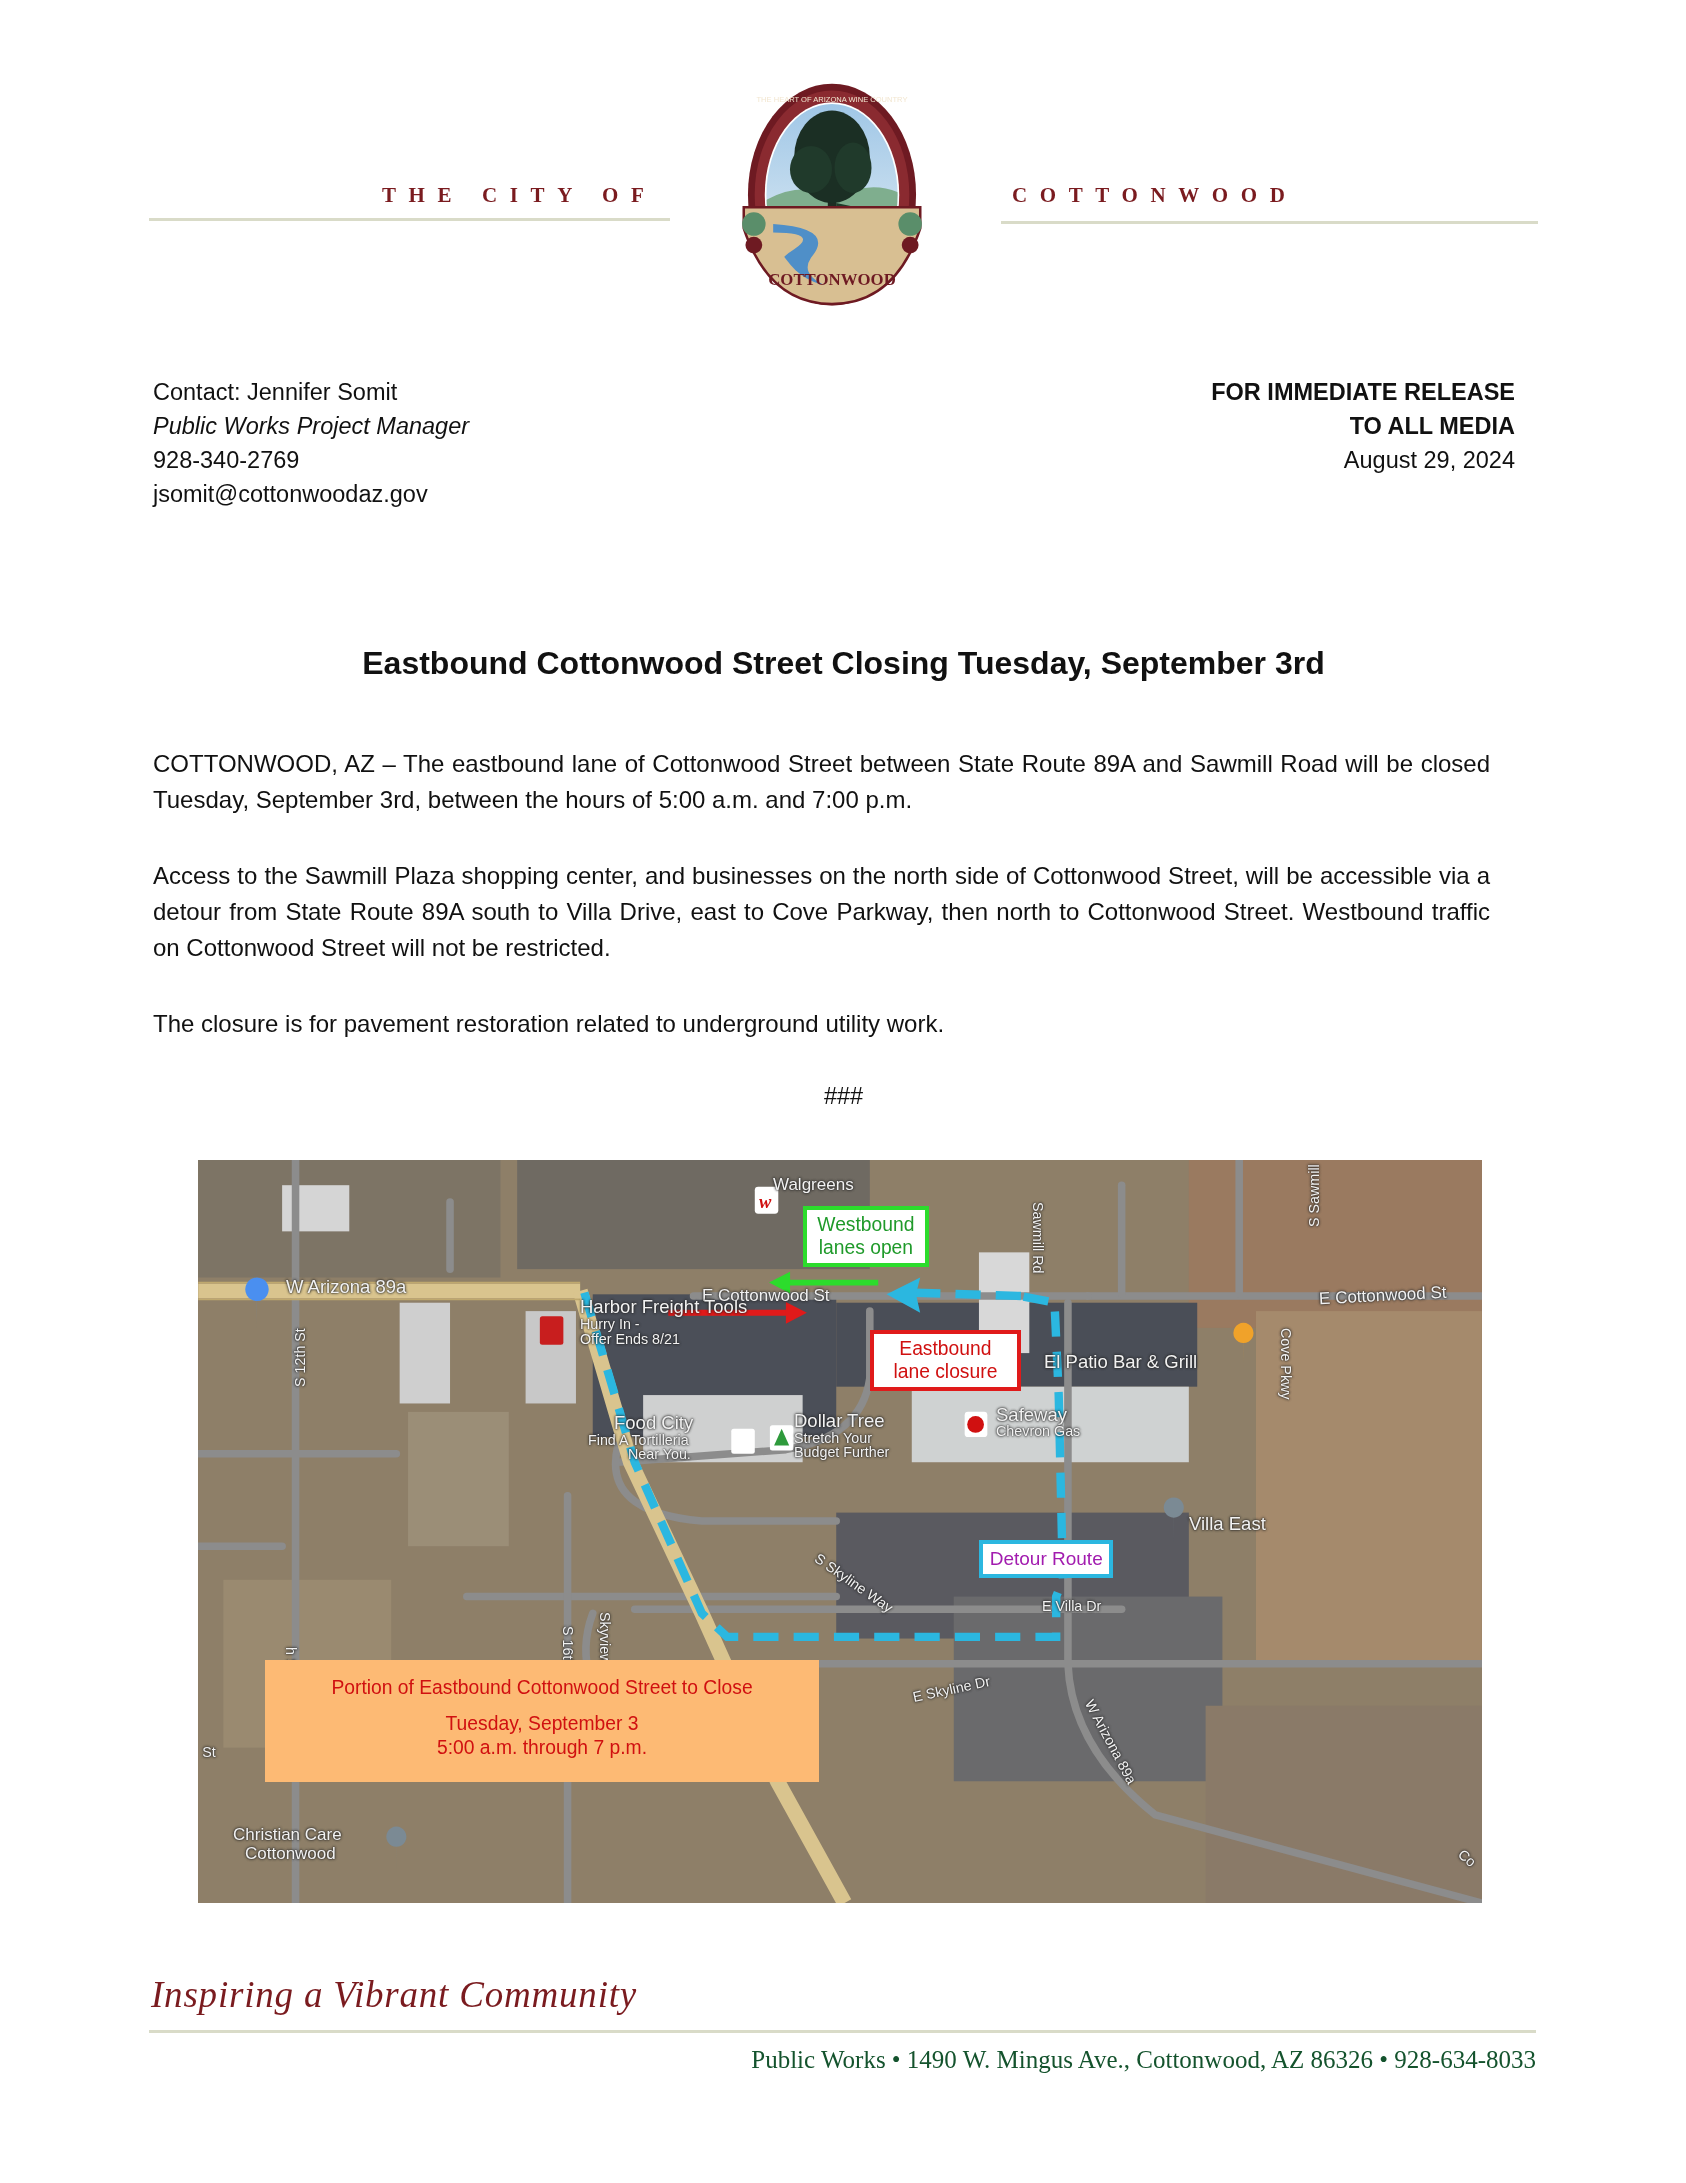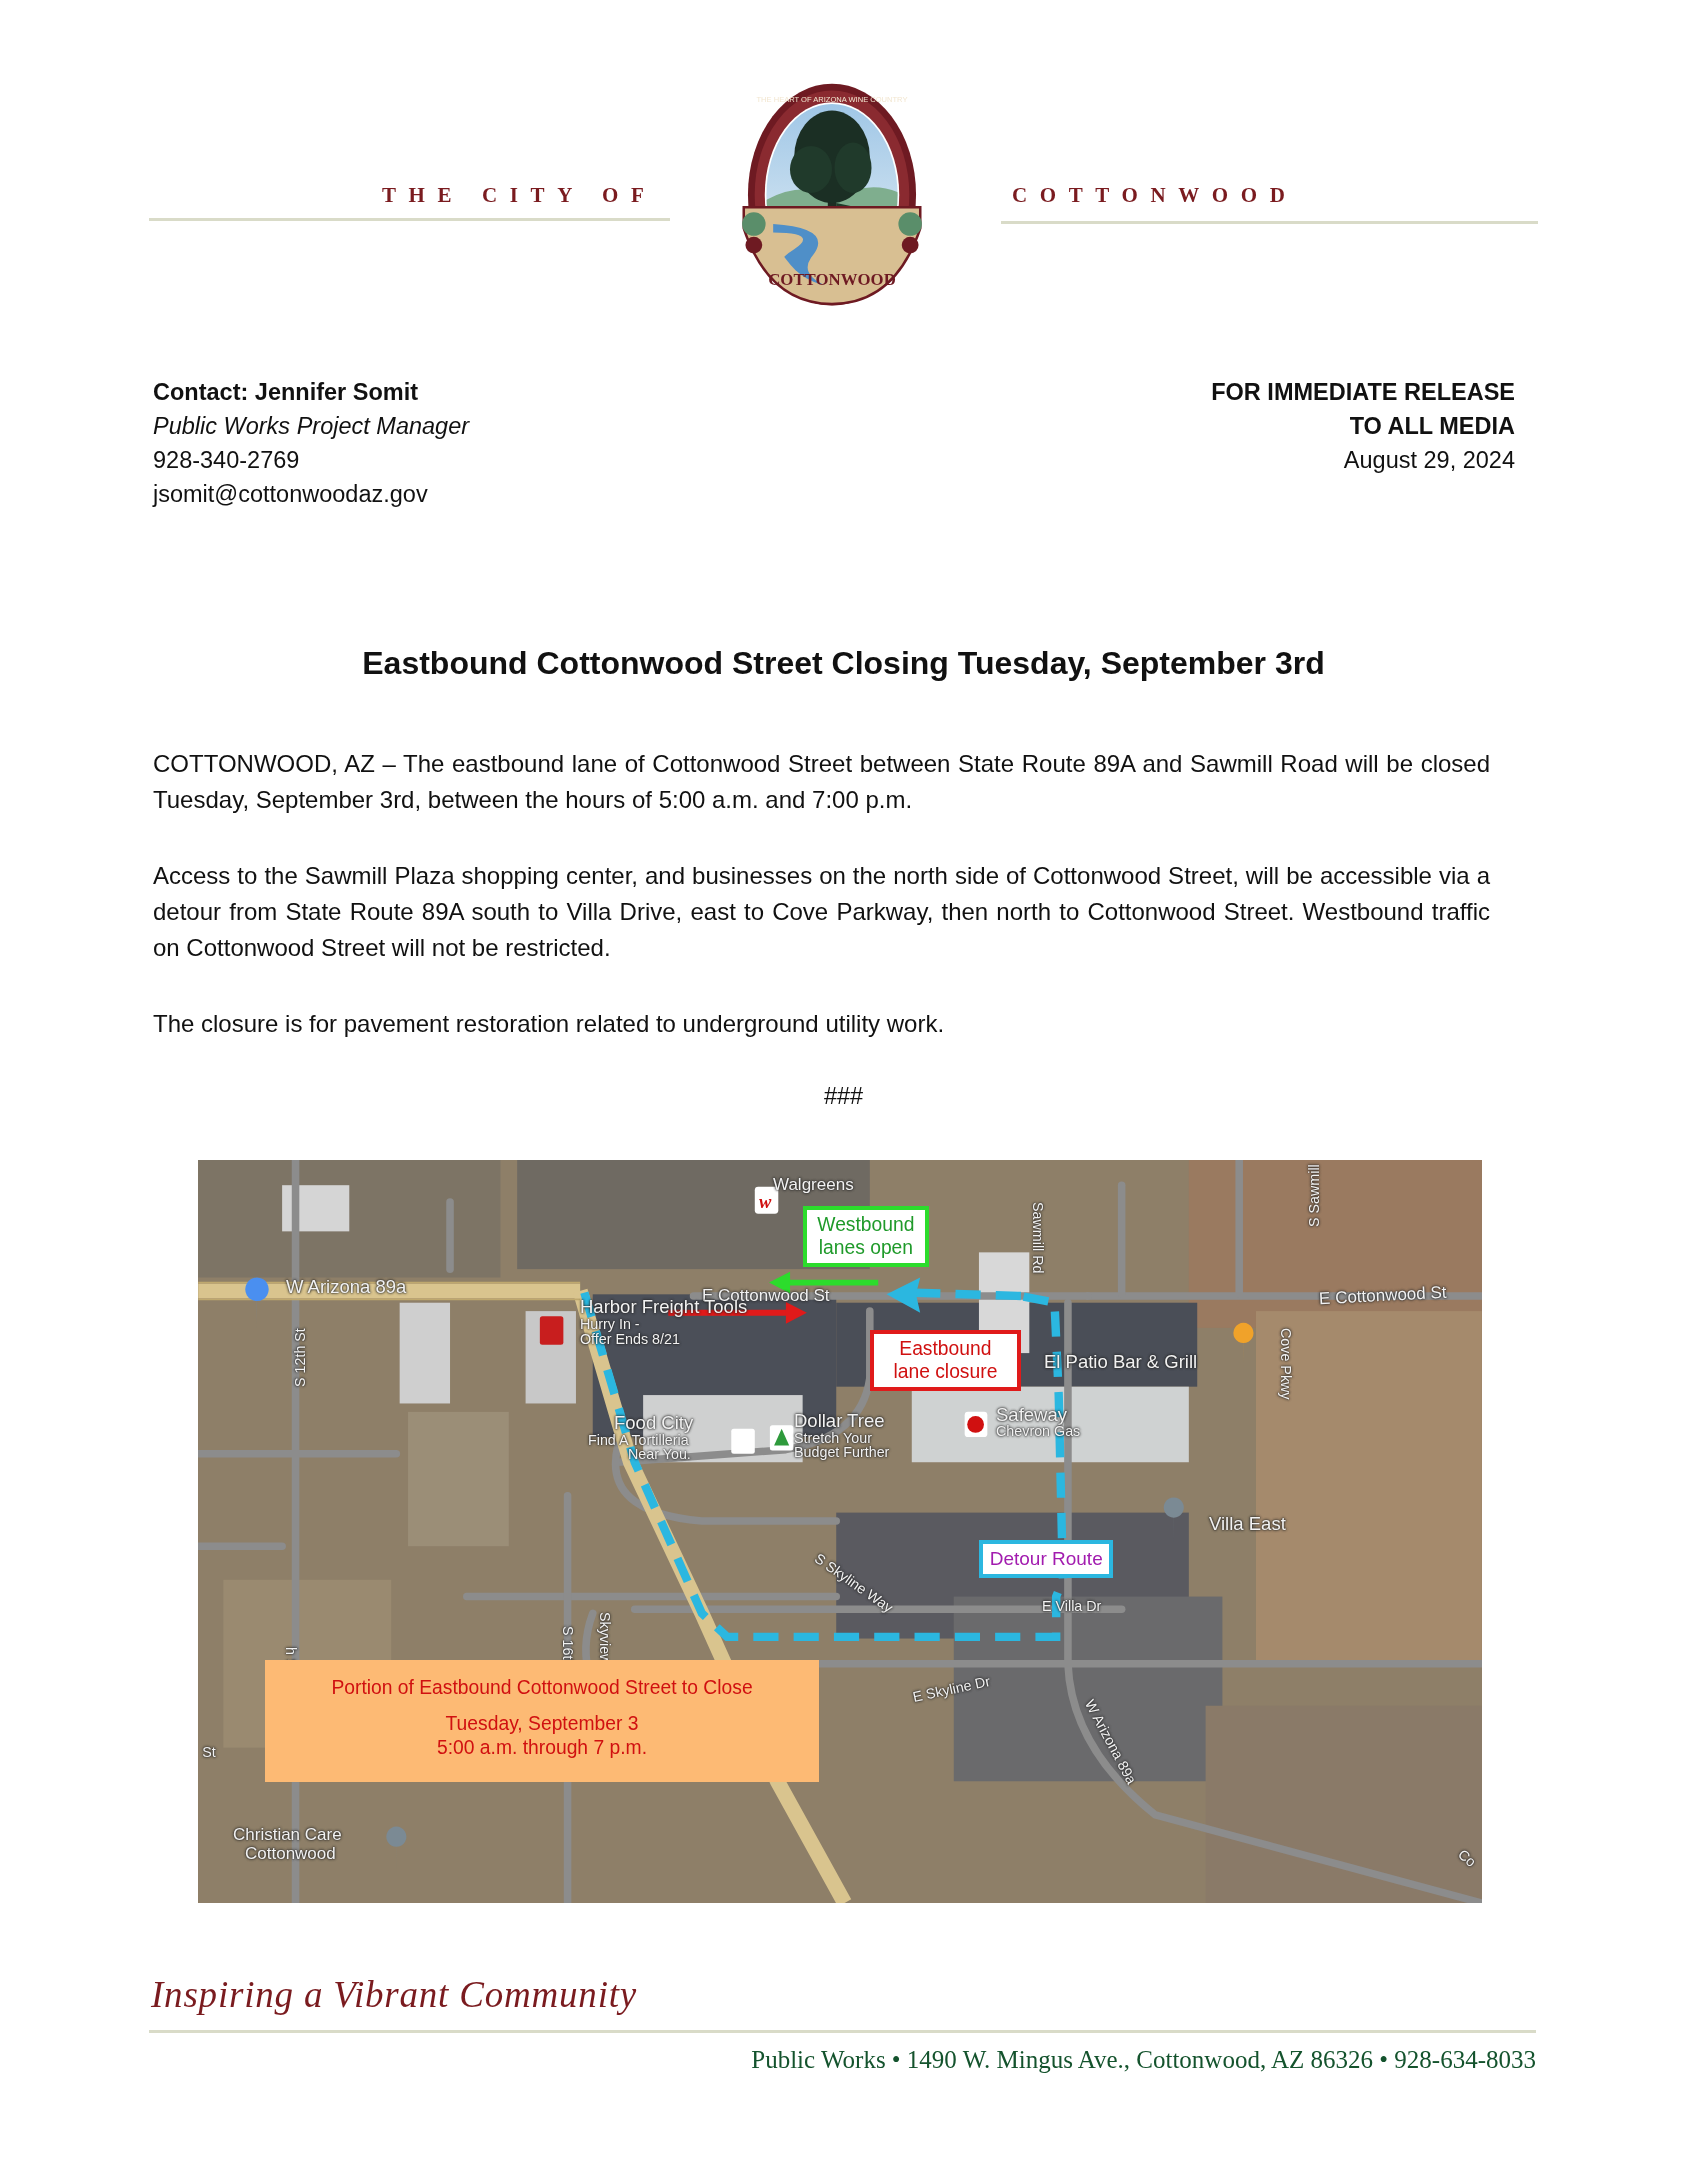--- a/index.html
+++ b/index.html
@@ -3,21 +3,21 @@
 <meta charset="utf-8">
 <style>
   html, body { margin:0; padding:0; }
   body { width:1687px; height:2183px; background:#ffffff; position:relative; overflow:hidden;
          font-family:"Liberation Sans", "DejaVu Sans", sans-serif; color:#111; }
   .abs { position:absolute; }
   .hdr-text { top:183px; font-family:"Liberation Serif", serif; color:#7a1b1f; font-size:21px;
               letter-spacing:12.6px; font-weight:bold; }
   .hdr-line { height:2.5px; background:#d9dbc8; }
   .contact { left:153px; top:375px; font-size:23.5px; line-height:34px; }
-  .contact .b { font-weight:bold; }
+  .contact .b { font-weight:normal; }
   .contact .i { font-style:italic; }
   .release { right:172px; top:375px; font-size:23.5px; line-height:34px; text-align:right; }
   .release .b { font-weight:bold; }
   .title { left:0; width:1687px; top:645px; text-align:center; font-size:32px; font-weight:bold; }
   .para { left:153px; width:1337px; font-size:24px; line-height:36px; text-align:justify; }
   .hashes { left:0; width:1687px; top:1083px; text-align:center; font-size:23.5px; }
   .map { left:198px; top:1160px; width:1284px; height:743px; overflow:hidden;
          background:#8d7e67; }
   .map svg { display:block; }
   .lbl { position:absolute; font-family:"Liberation Sans", sans-serif; font-size:18.5px; color:#f2f2f2;
@@ -189,21 +189,21 @@
   <div class="lbl sm" style="left:382px; top:171px;">Offer Ends 8/21</div>
   <div class="lbl" style="left:416px; top:252px;">Food City</div>
   <div class="lbl sm" style="left:390px; top:272px;">Find A Tortilleria</div>
   <div class="lbl sm" style="left:430px; top:286px;">Near You.</div>
   <div class="lbl" style="left:596px; top:250px;">Dollar Tree</div>
   <div class="lbl sm" style="left:596px; top:270px;">Stretch Your</div>
   <div class="lbl sm" style="left:596px; top:284px;">Budget Further</div>
   <div class="lbl" style="left:846px; top:191px;">El Patio Bar &amp; Grill</div>
   <div class="lbl" style="left:798px; top:244px;">Safeway</div>
   <div class="lbl sm" style="left:798px; top:263px;">Chevron Gas</div>
-  <div class="lbl" style="left:991px; top:353px;padding-left:20px;">Villa East</div>
+  <div class="lbl" style="left:991px; top:353px;">Villa East</div>
   <div class="lbl sm" style="left:844px; top:438px;">E Villa Dr</div>
   <div class="lbl sm" style="left:623px; top:390px; transform:rotate(35deg); transform-origin:left top;">S Skyline Way</div>
   <div class="lbl sm" style="left:714px; top:521px; transform:rotate(-12deg);">E Skyline Dr</div>
   <div class="lbl sm" style="left:898px; top:537px; transform:rotate(62deg); transform-origin:left top;">W Arizona 89a</div>
   <div class="lbl sm" style="left:94px; top:153px; transform:rotate(-90deg); transform-origin:left top; top:227px;">S 12th St</div>
   <div class="lbl sm" style="left:378px; top:466px; transform:rotate(90deg); transform-origin:left top;">S 16th St</div>
   <div class="lbl sm" style="left:415px; top:452px; transform:rotate(90deg); transform-origin:left top;">Skyview Ln</div>
   <div class="lbl sm" style="left:101px; top:487px; transform:rotate(90deg); transform-origin:left top;">h St</div>
   <div class="lbl sm" style="left:4.2px; top:584px;">St</div>
   <div class="lbl" style="left:35px; top:665px; font-size:17px;">Christian Care</div>

